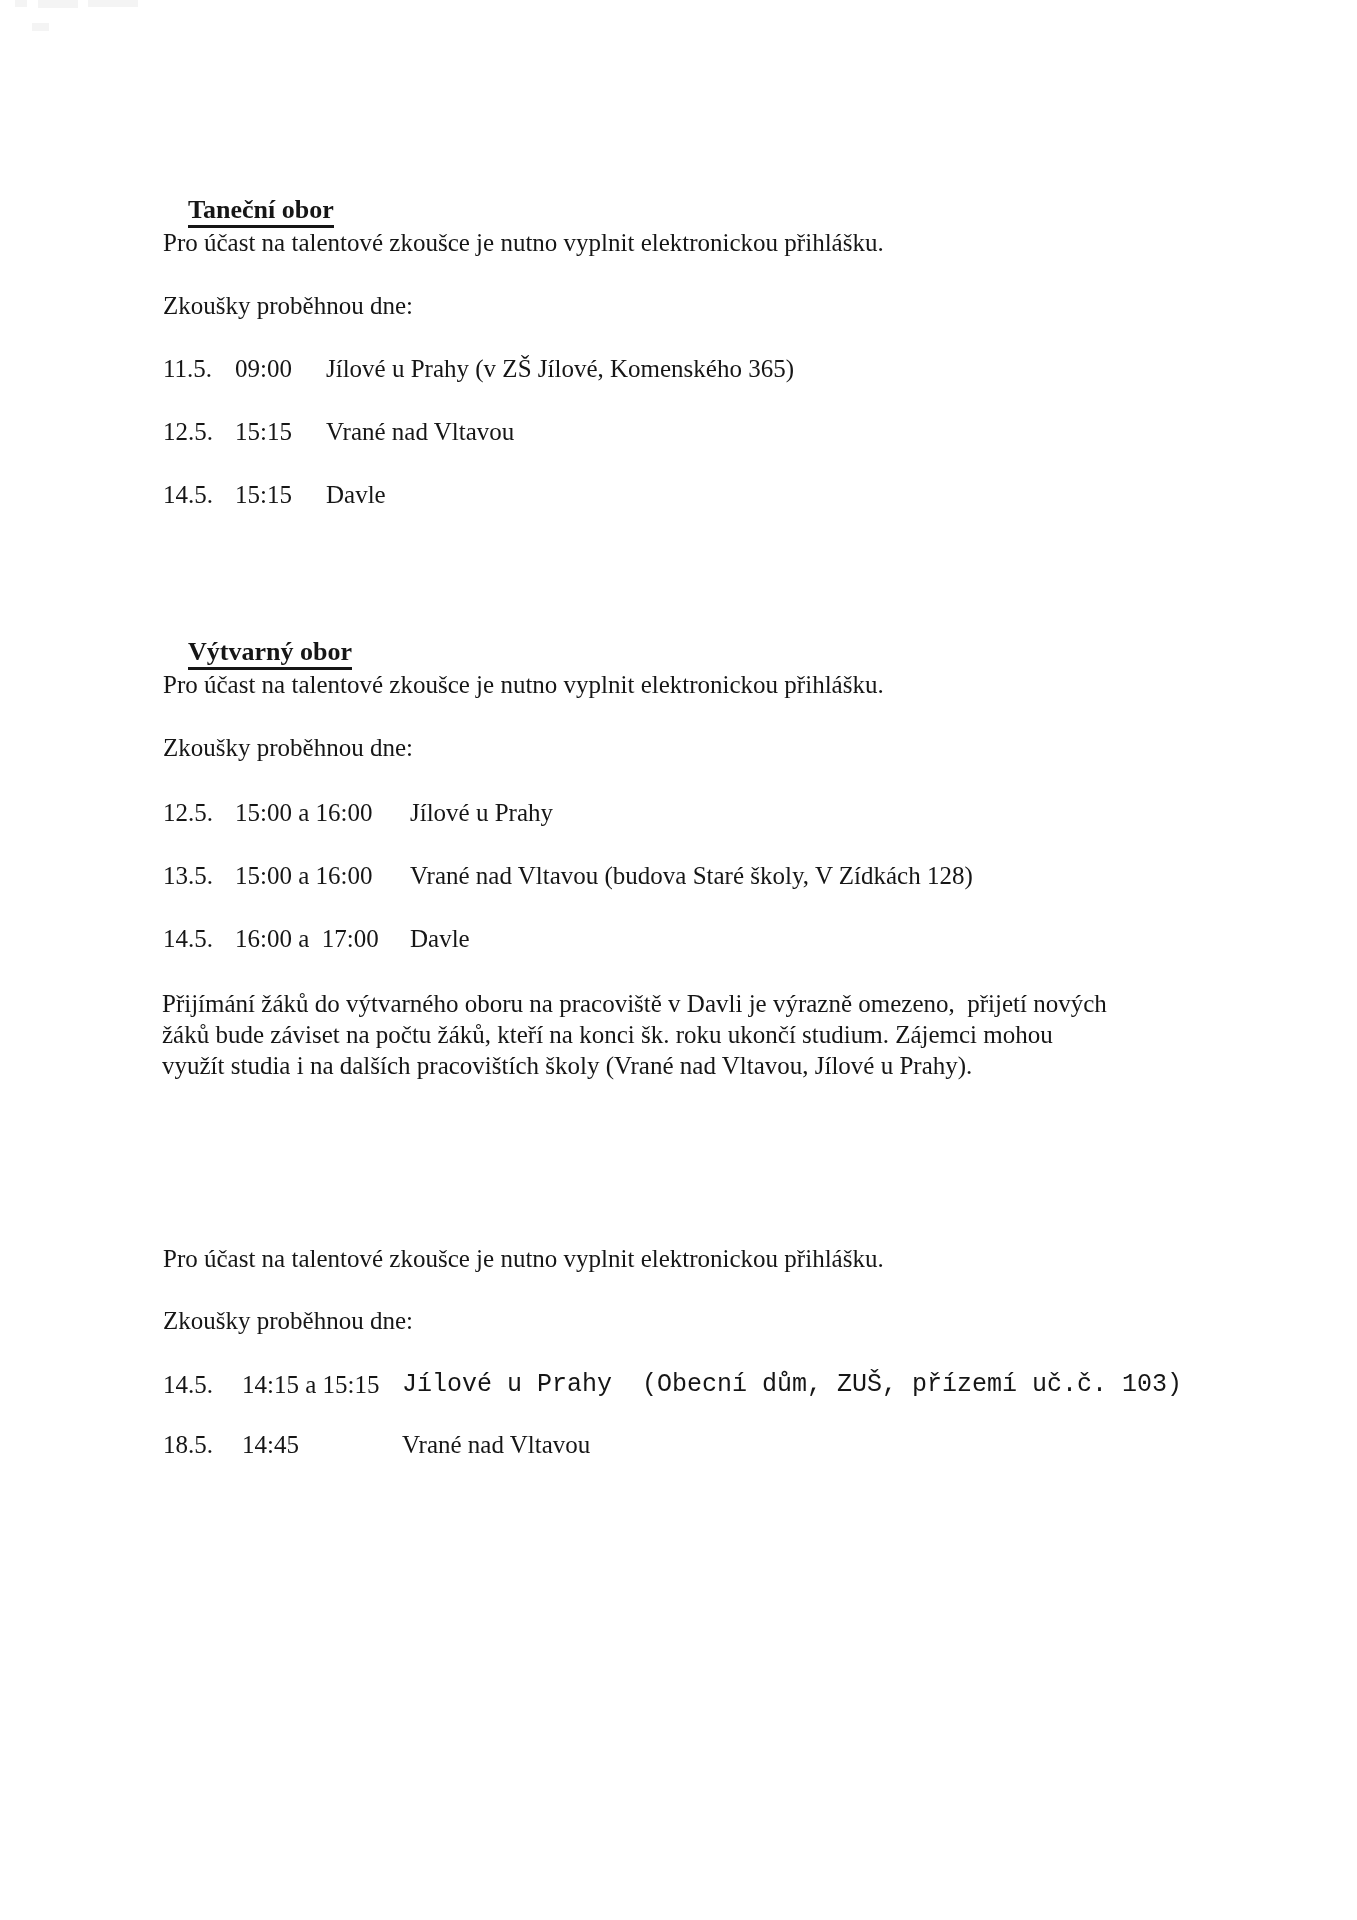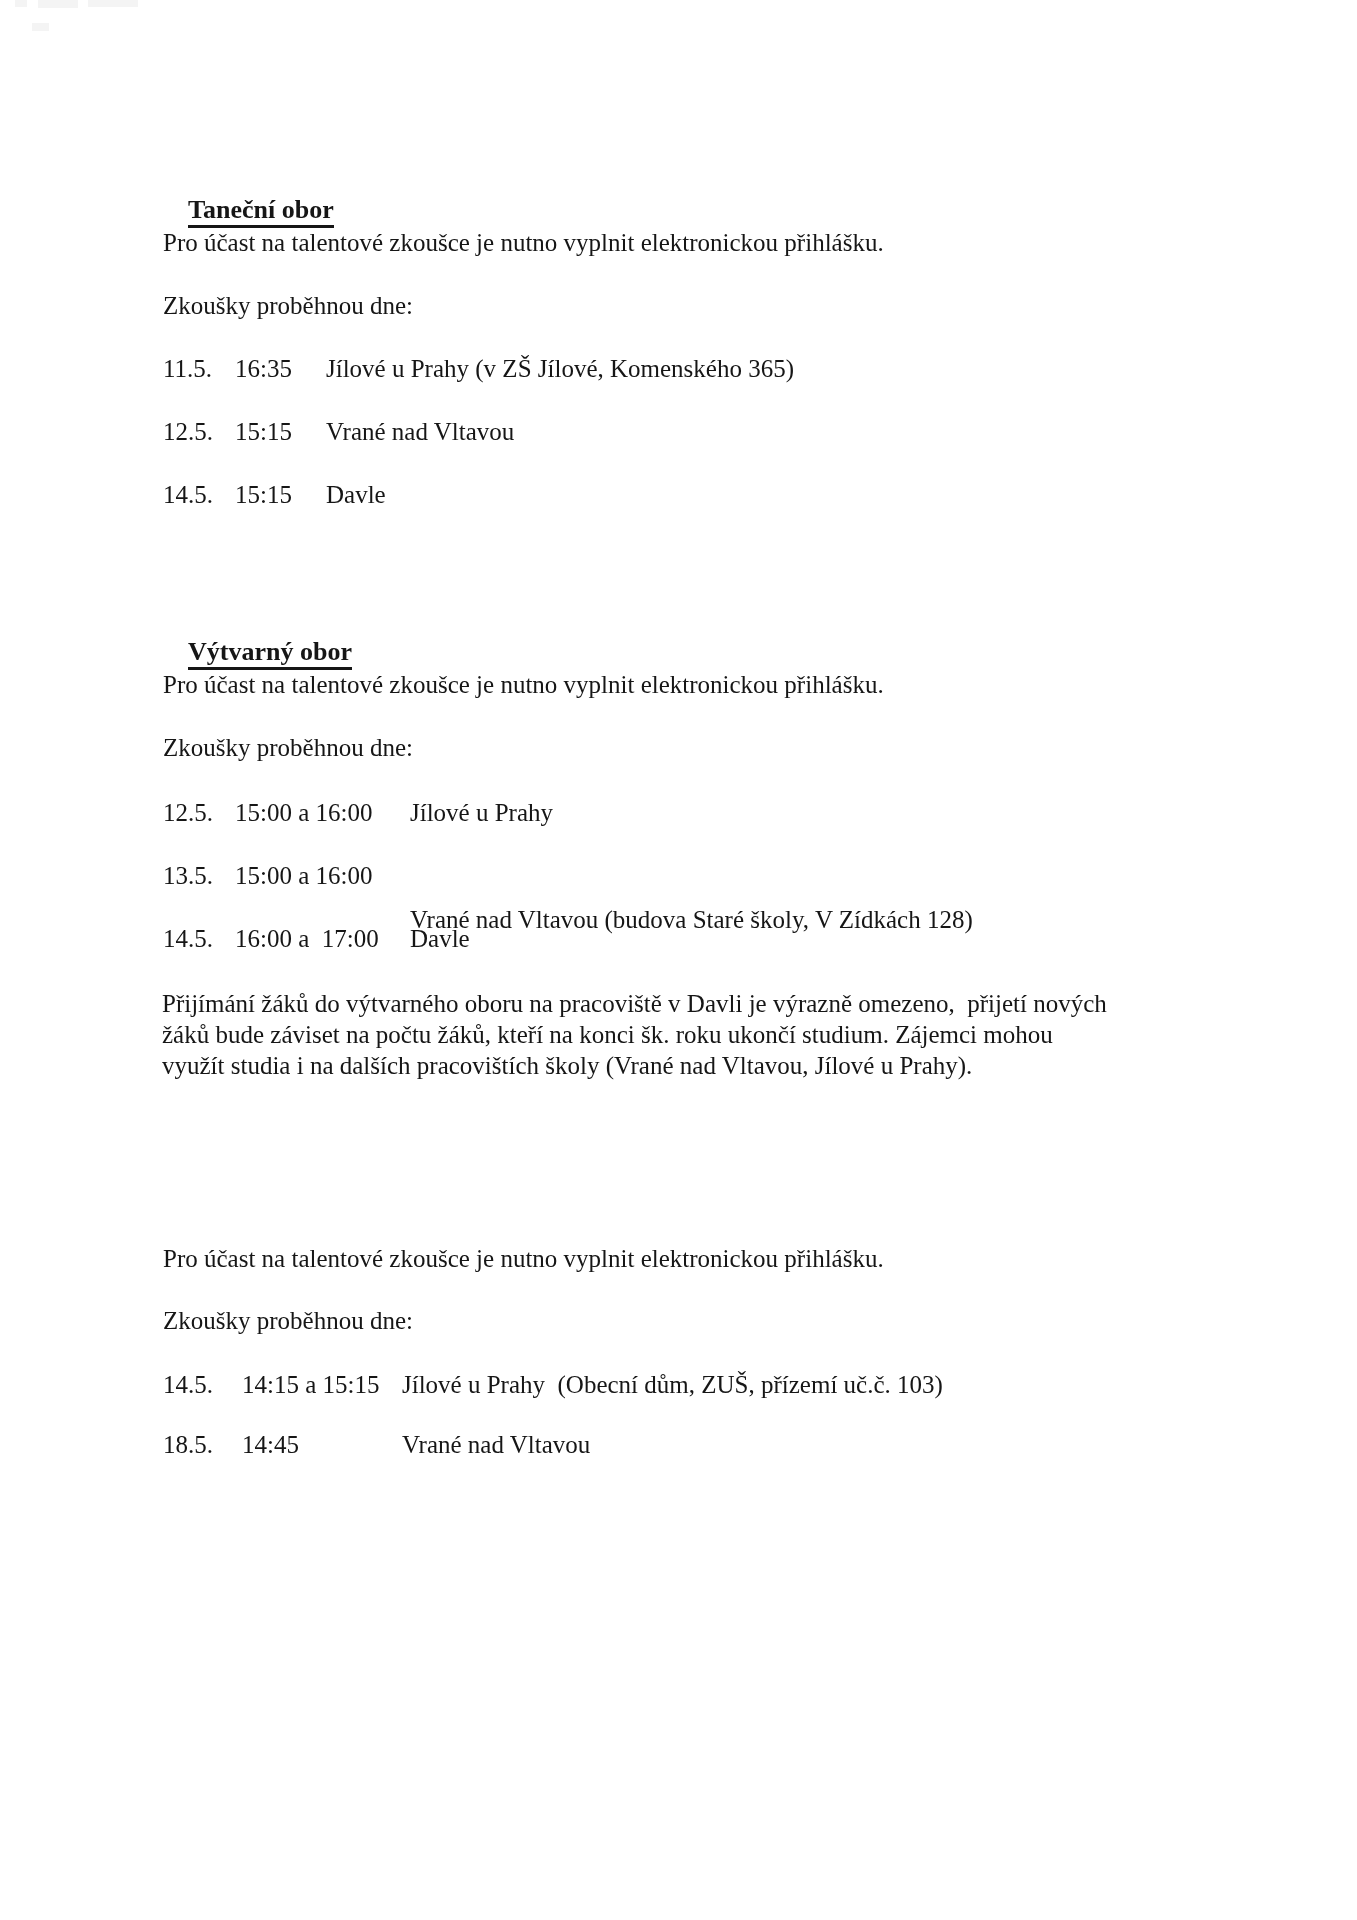--- a/index.html
+++ b/index.html
@@ -43,21 +43,21 @@
   <div class="artifact" style="left:32px; top:23px; width:17px; height:8px;"></div>
 
   <div class="line" style="top:162px; left:163px;">
     <span class="heading">Taneční obor</span>
   </div>
   <div class="line" style="top:227px; left:163px;">Pro účast na talentové zkoušce je nutno vyplnit elektronickou přihlášku.</div>
   <div class="line" style="top:290px; left:163px;">Zkoušky proběhnou dne:</div>
 
   <div>
     <div class="line" style="top:353px; left:163px;">11.5.</div>
-    <div class="line" style="top:353px; left:235px;">16:35</div>
+    <div class="line" style="top:353px; left:235px;">09:00</div>
     <div class="line" style="top:353px; left:326px;text-align:center;">Jílové u Prahy (v ZŠ Jílové, Komenského 365)</div>
   </div>
   <div>
     <div class="line" style="top:416px; left:163px;">12.5.</div>
     <div class="line" style="top:416px; left:235px;">15:15</div>
     <div class="line" style="top:416px; left:326px;">Vrané nad Vltavou</div>
   </div>
   <div>
     <div class="line" style="top:479px; left:163px;">14.5.</div>
     <div class="line" style="top:479px; left:235px;">15:15</div>
@@ -71,41 +71,41 @@
   <div class="line" style="top:732px; left:163px;">Zkoušky proběhnou dne:</div>
 
   <div>
     <div class="line" style="top:797px; left:163px;">12.5.</div>
     <div class="line" style="top:797px; left:235px;">15:00 a 16:00</div>
     <div class="line" style="top:797px; left:410px;">Jílové u Prahy</div>
   </div>
   <div>
     <div class="line" style="top:860px; left:163px;">13.5.</div>
     <div class="line" style="top:860px; left:235px;">15:00 a 16:00</div>
-    <div class="line" style="top:860px; left:410px;margin-top:44px;">Vrané nad Vltavou (budova Staré školy, V Zídkách 128)</div>
+    <div class="line" style="top:860px; left:410px;">Vrané nad Vltavou (budova Staré školy, V Zídkách 128)</div>
   </div>
   <div>
     <div class="line" style="top:923px; left:163px;">14.5.</div>
     <div class="line" style="top:923px; left:235px;">16:00 a  17:00</div>
     <div class="line" style="top:923px; left:410px;">Davle</div>
   </div>
 
   <div>
     <div class="line note-line" style="top:988px; left:162px;">Přijímání žáků do výtvarného oboru na pracoviště v Davli je výrazně omezeno,  přijetí nových</div>
     <div class="line note-line" style="top:1019px; left:162px;">žáků bude záviset na počtu žáků, kteří na konci šk. roku ukončí studium. Zájemci mohou</div>
     <div class="line note-line" style="top:1050px; left:162px;">využít studia i na dalších pracovištích školy (Vrané nad Vltavou, Jílové u Prahy).</div>
   </div>
 
   <div class="line" style="top:1243px; left:163px;">Pro účast na talentové zkoušce je nutno vyplnit elektronickou přihlášku.</div>
   <div class="line" style="top:1305px; left:163px;">Zkoušky proběhnou dne:</div>
 
   <div>
     <div class="line" style="top:1369px; left:163px;">14.5.</div>
     <div class="line" style="top:1369px; left:242px;">14:15 a 15:15</div>
-    <div class="line" style="top:1369px; left:402px;">Jílové u Prahy  (Obecní dům, ZUŠ, přízemí uč.č. 103)</div>
+    <div class="line" style="top:1369px; left:402px;font-family:Liberation Mono, monospace;">Jílové u Prahy  (Obecní dům, ZUŠ, přízemí uč.č. 103)</div>
   </div>
   <div>
     <div class="line" style="top:1429px; left:163px;">18.5.</div>
     <div class="line" style="top:1429px; left:242px;">14:45</div>
     <div class="line" style="top:1429px; left:402px;">Vrané nad Vltavou</div>
   </div>
 
 </div>
 
 </body></html>

